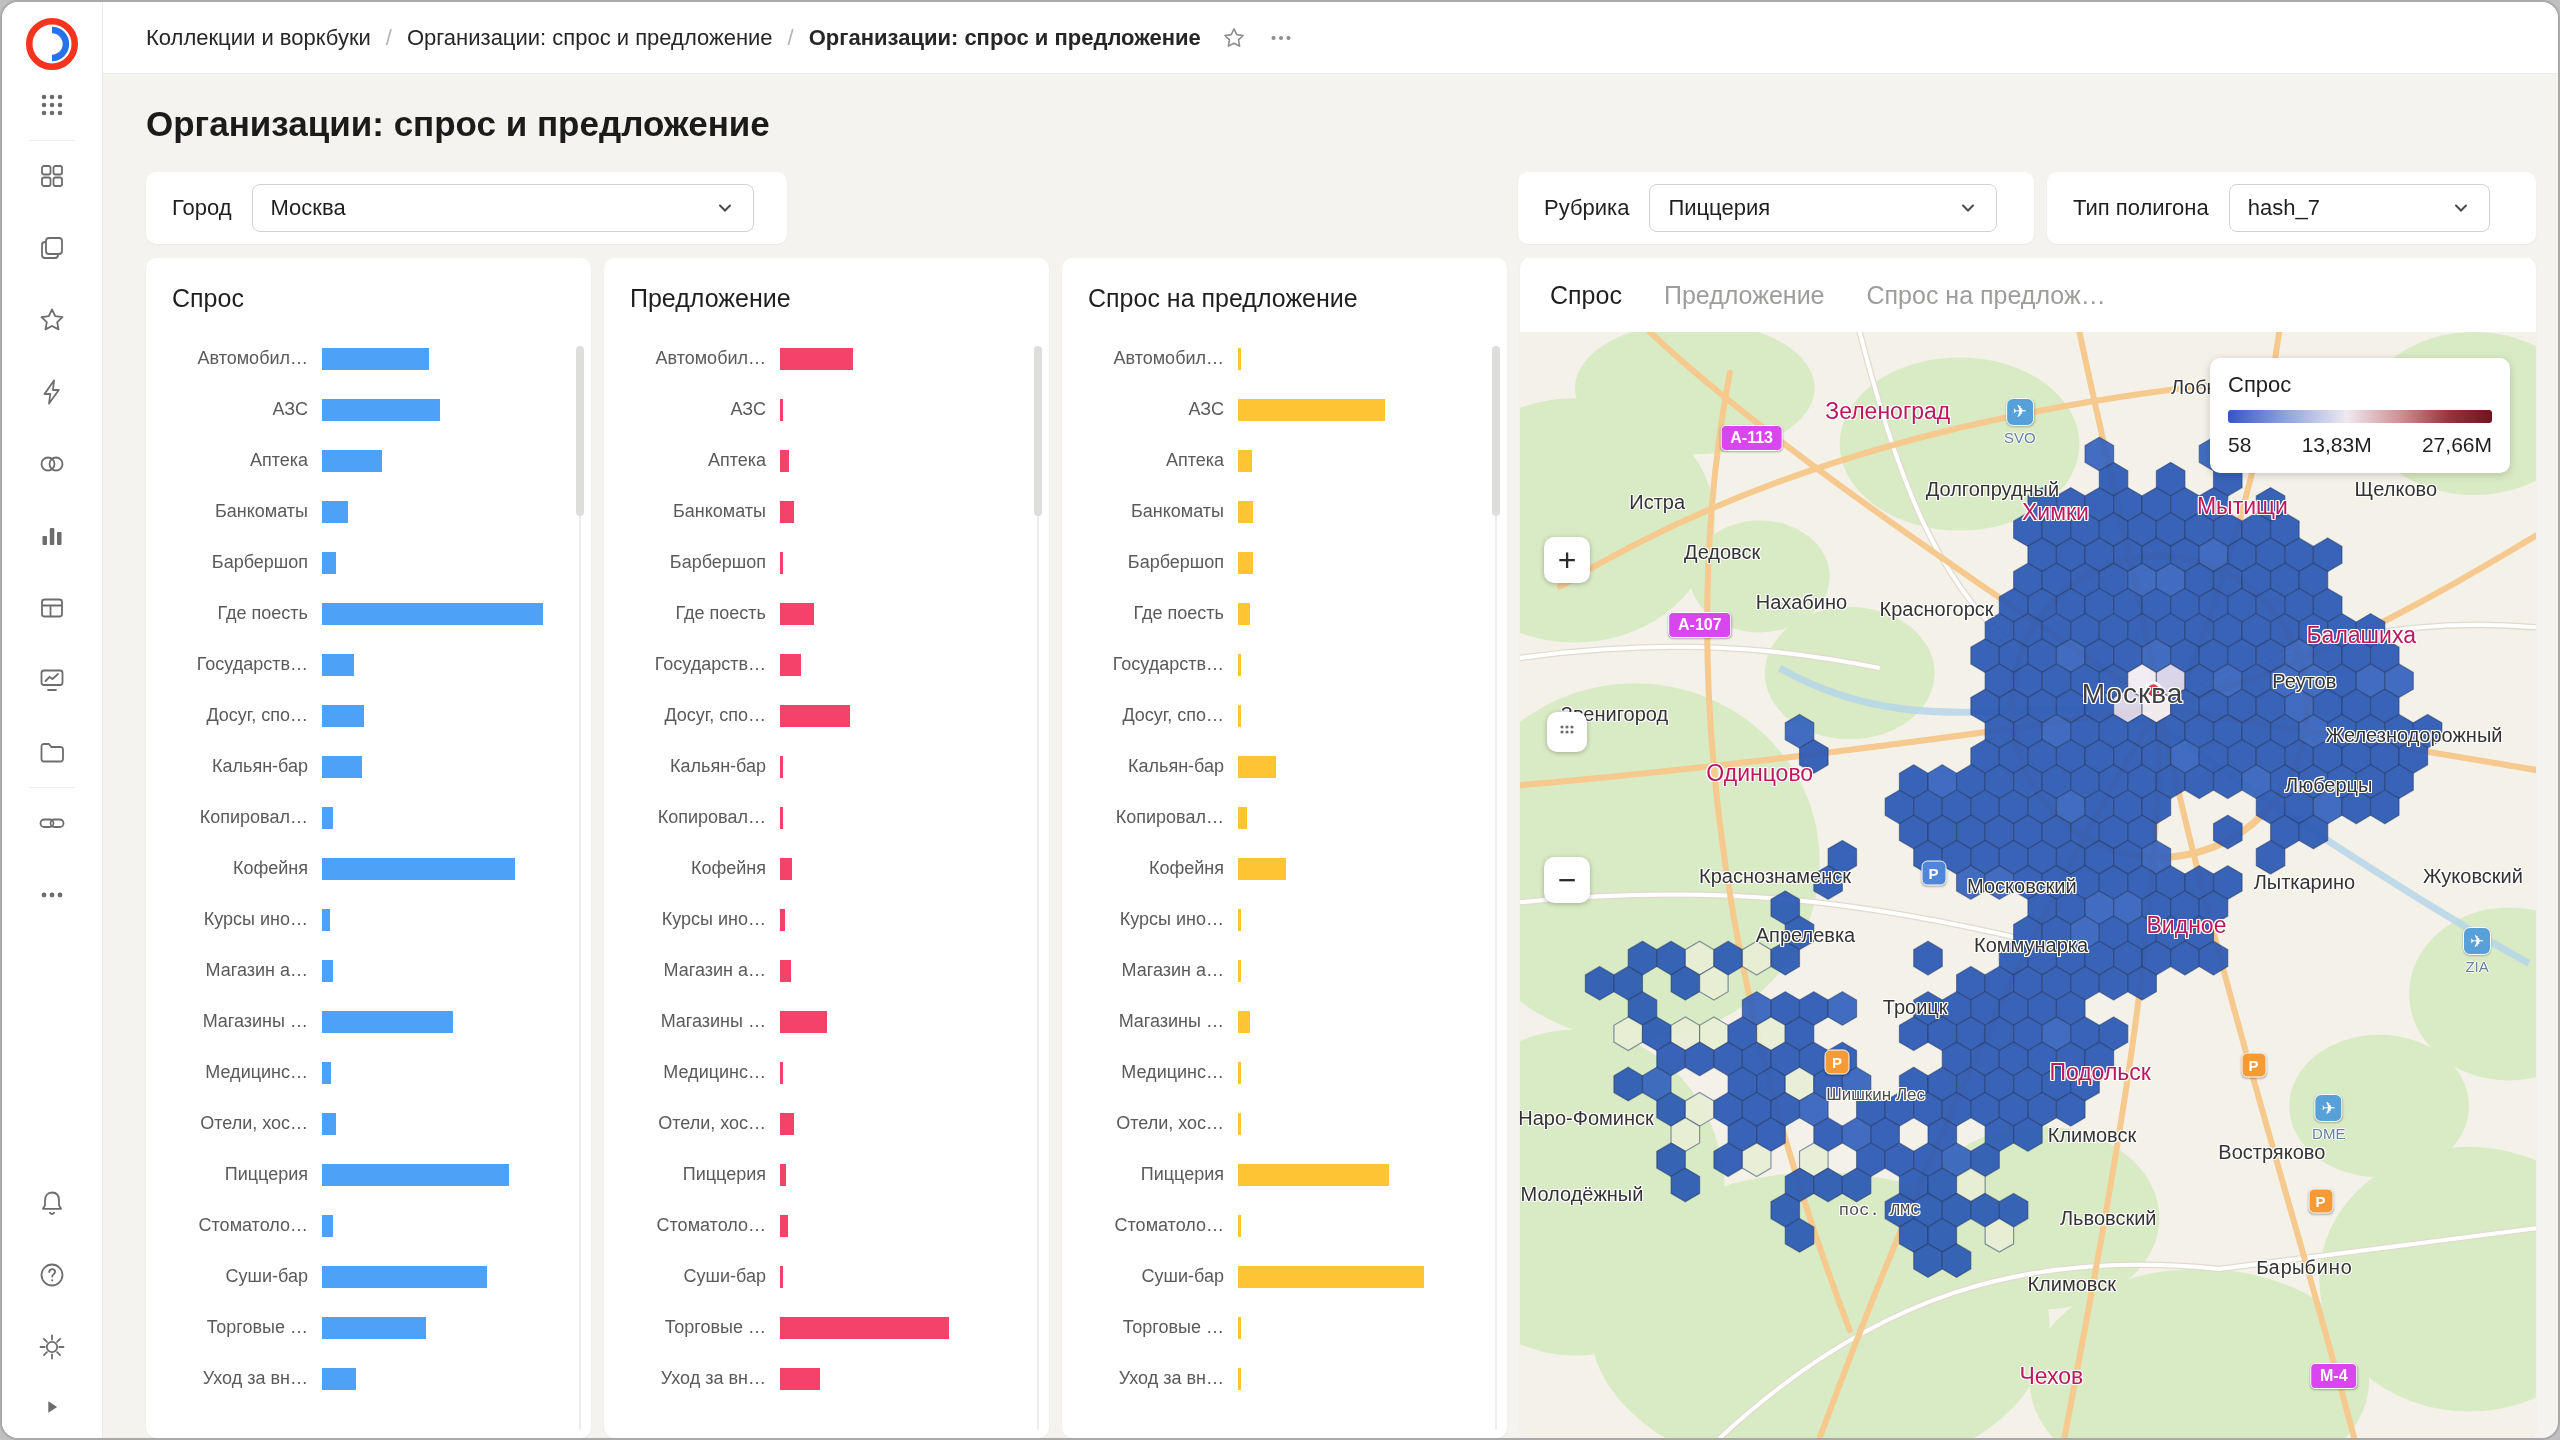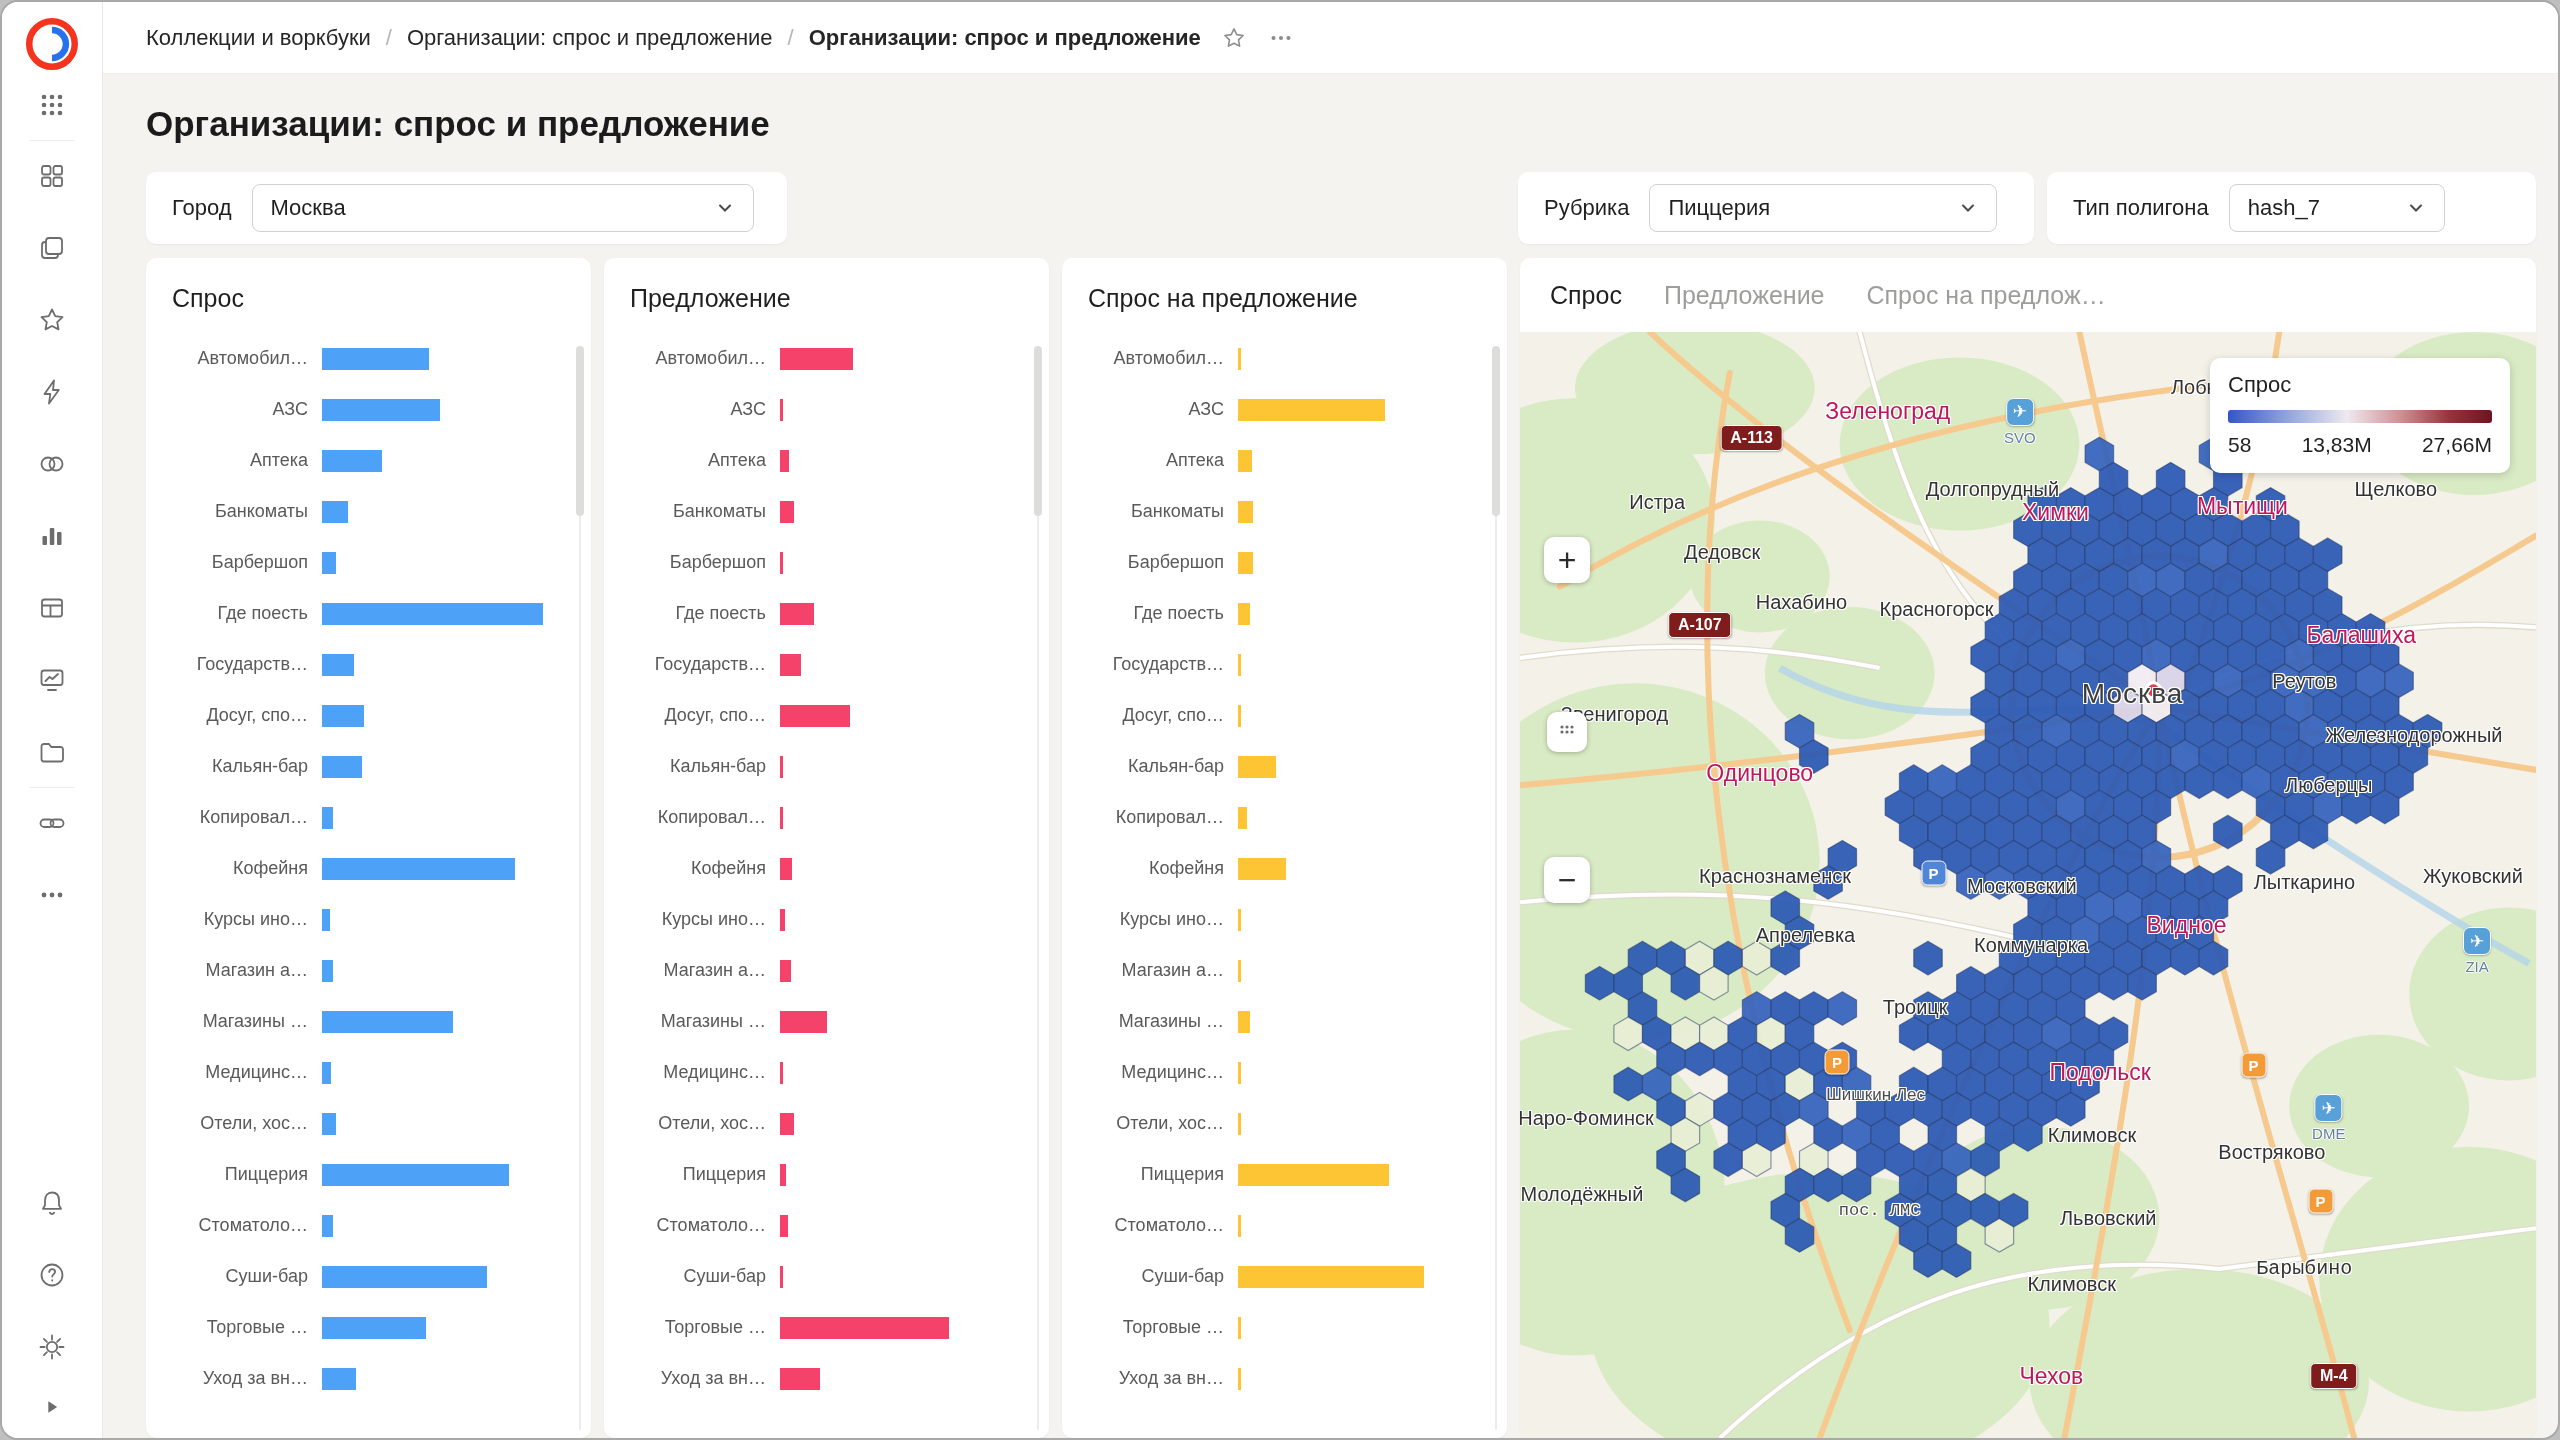--- a/index.html
+++ b/index.html
@@ -31,21 +31,21 @@
   .content{flex:1;display:flex;flex-direction:column;padding:0 22px 0 43px;min-height:0}
   .page-title{font-size:35px;font-weight:700;color:#1b1b1b;margin:30px 0 28px}
   .filter-row{display:flex;gap:13px;margin-bottom:14px;flex:none}
   .card{background:#fff;border-radius:10px;box-shadow:0 1px 2px rgba(0,0,0,.05)}
   .filter-card{height:72px;display:flex;align-items:center;padding:0 26px;gap:20px}
   .filter-card label{font-size:22px;color:#1f1f1f;white-space:nowrap}
   .select{height:48px;border:1px solid #d3d1cf;border-radius:8px;background:#fff;display:flex;align-items:center;justify-content:space-between;padding:0 18px;font-size:22px;color:#1f1f1f;cursor:pointer;gap:12px}
   .f-city{width:641px}.f-city .select{width:502px}
   .filter-spacer{flex:1}
   .f-rubric{width:516px}.f-rubric .select{width:348px}
-  .f-poly{width:489px}.f-poly .select{width:216px}
+  .f-poly{width:489px}.f-poly .select{width:261px}
 
   .charts-row{flex:1;display:grid;grid-template-columns:445px 445px 445px 1fr;gap:13px;min-height:0}
   .chart-card{position:relative;padding:26px 34px 0 26px;overflow:hidden;display:flex;flex-direction:column}
   .chart-title{font-size:25px;font-weight:500;color:#1f1f1f;margin-bottom:20px}
   .chart-rows{flex:1;overflow:hidden}
   .bar-row{display:flex;align-items:center;height:51px}
   .bar-label{width:150px;flex:none;font-size:18px;color:#5a5a5a;text-align:right;padding-right:14px;white-space:nowrap;overflow:hidden}
   .bar-track{flex:1;height:22px;position:relative}
   .bar{height:100%}
   .scroll-track{position:absolute;top:88px;bottom:8px;right:10px;width:2px;background:#ececea;border-radius:2px}
@@ -58,21 +58,21 @@
   .map-tab.active{color:#1f1f1f}
   .map-tab.trunc{max-width:250px;overflow:hidden;text-overflow:ellipsis}
   .map-body{flex:1;position:relative;overflow:hidden;cursor:grab}
   .map-bg{position:absolute;inset:0;width:100%;height:100%}
   .map-overlay{position:absolute;inset:0;overflow:hidden}
   .city-label{position:absolute;transform:translate(-50%,-50%);color:#333;white-space:nowrap;text-shadow:1px 0 0 #fff,-1px 0 0 #fff,0 1px 0 #fff,0 -1px 0 #fff,1px 1px 0 #fff,-1px -1px 0 #fff,1px -1px 0 #fff,-1px 1px 0 #fff}
   .city-label.s{font-size:17px;color:#4c4c4c}
   .city-label.m{font-size:20px}
   .city-label.l{font-size:23px;color:#be185d}
   .city-label.xl{font-size:28px;color:#3e3e3e;letter-spacing:1px}
-  .road-badge{position:absolute;transform:translate(-50%,-50%);background:#7f1d1d;color:#fff;font-size:16px;font-weight:700;padding:3px 9px;border-radius:5px;border:1.5px solid #fff;box-shadow:0 1px 2px rgba(0,0,0,.3);white-space:nowrap}
+  .road-badge{position:absolute;transform:translate(-50%,-50%);background:#d946ef;color:#fff;font-size:16px;font-weight:700;padding:3px 9px;border-radius:5px;border:1.5px solid #fff;box-shadow:0 1px 2px rgba(0,0,0,.3);white-space:nowrap}
   .airport{position:absolute;transform:translate(-50%,-50%);display:flex;flex-direction:column;align-items:center;gap:3px}
   .airport-ic{width:28px;height:28px;border-radius:7px;background:#58a0d8;color:#fff;display:flex;align-items:center;justify-content:center;font-size:17px;border:1.5px solid #fff;box-shadow:0 1px 2px rgba(0,0,0,.25)}
   .airport-code{font-size:15px;font-weight:400;color:#64809f;text-shadow:1px 0 0 #fff,-1px 0 0 #fff,0 1px 0 #fff,0 -1px 0 #fff}
   .poi{position:absolute;transform:translate(-50%,-50%);width:25px;height:25px;border-radius:6px;color:#fff;font-size:15px;font-weight:700;display:flex;align-items:center;justify-content:center;border:1.5px solid #fff;box-shadow:0 1px 2px rgba(0,0,0,.25)}
   .poi.orange{background:#f49b38}
   .poi.blue{background:#4f86d8}
   .legend{position:absolute;top:26px;right:26px;width:300px;background:#fff;border-radius:10px;box-shadow:0 2px 8px rgba(0,0,0,.18);padding:14px 18px 16px;z-index:5}
   .legend-title{font-size:22px;color:#1f1f1f;margin-bottom:12px}
   .legend-bar{height:13px;border-radius:3px;background:linear-gradient(90deg,#3555c8 0%,#8fa3dd 22%,#efe9f0 45%,#cf8c90 66%,#97323c 84%,#6e1420 100%)}
   .legend-vals{display:flex;justify-content:space-between;font-size:21px;color:#1f1f1f;margin-top:10px}

